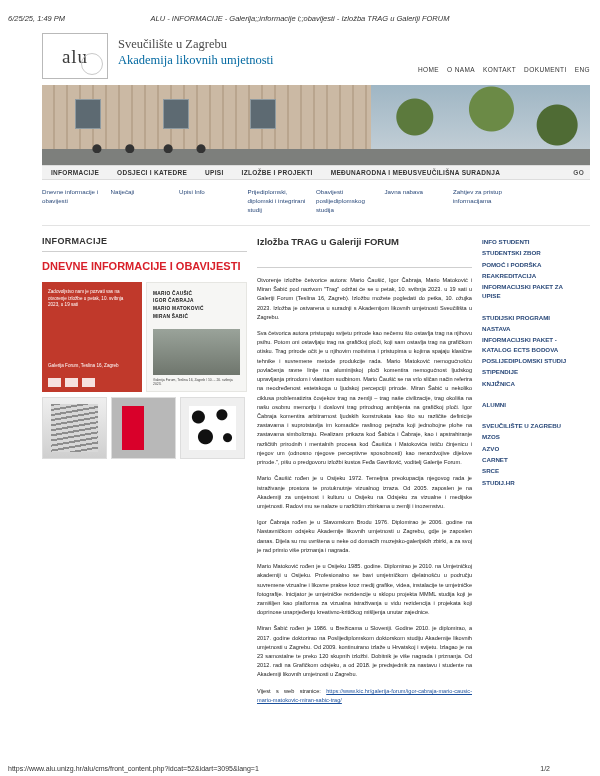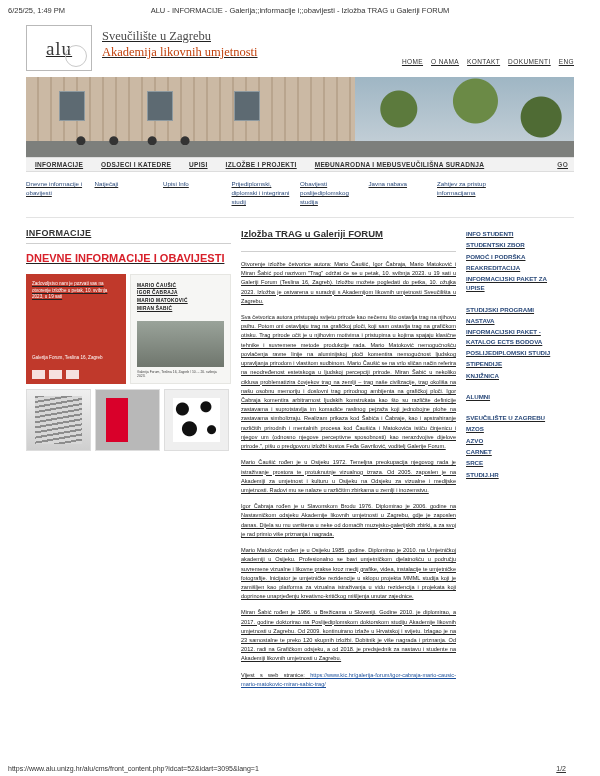--- a/index.html
+++ b/index.html
@@ -10,41 +10,41 @@
     font-family:"Liberation Sans", sans-serif;
     font-size:8px;
     color:#222;
     position:relative;
     overflow:hidden;
   }
   
   .print-header {
     display:flex; align-items:center;
     font-size:7.5px; color:#333;
-    padding:6px 8px 4px 8px;
+    padding:14px 8px 4px 8px;
+    font-style:italic;
   }
   .print-header .date { width:90px; }
   .print-header .title { flex:1; text-align:center; }
   .print-header .pad { width:90px; }
 
   
   .print-footer {
     position:absolute; bottom:4px; left:0; right:0;
     display:flex; align-items:center;
     font-size:7px; color:#333;
     padding:0 8px;
   }
   .print-footer .url { flex:1; }
   .print-footer .page { width:40px; text-align:right; }
 
   
   .page {
-    margin:0 26px;
+    margin:0 42px;
     width:548px;
-    text-decoration:underline;
   }
 
   
   .site-head {
     display:flex; align-items:flex-start;
     padding:6px 0 8px 0;
     border-bottom:0;
     height:58px;
   }
   .logo-mark {
@@ -65,21 +65,21 @@
     width:22px; height:22px; border-radius:50%;
     border:1px solid #c9c9c9;
   }
   .site-names { padding-top:4px; }
   .site-names .l1 {
     font-family:"Liberation Serif", serif;
     font-size:12.5px; color:#4a4a4a; line-height:1.25;
   }
   .site-names .l2 {
     font-family:"Liberation Serif", serif;
-    font-size:12.5px; color:#c2410c; line-height:1.25;
+    font-size:12.5px; color:#0369a1; line-height:1.25;
   }
   .top-links {
     margin-left:auto; align-self:flex-end;
     font-size:6.5px; letter-spacing:.4px; color:#333;
     padding-bottom:4px;
     display:flex; gap:8px;
   }
   .top-links span { cursor:pointer; }
 
   
@@ -218,21 +218,21 @@
       radial-gradient(circle at 70% 20%, #111 0 5px, transparent 6px),
       radial-gradient(circle at 35% 70%, #111 0 7px, transparent 8px),
       radial-gradient(circle at 82% 72%, #111 0 4px, transparent 5px),
       #fff;
   }
 
   
   .mid-title {
     font-size:9.5px; font-weight:bold; color:#333;
     border-bottom:1px solid #cfcfcf;
-    padding-bottom:12px; margin-bottom:8px;
+    padding-bottom:20px; margin-bottom:8px;
   }
   .mid-p {
     font-size:5.6px; line-height:1.65; text-align:justify;
     margin:0 0 7px 0; color:#222;
   }
   .mid-p a { color:#1a4f9c; text-decoration:underline; }
 
   
   .right-block { margin-bottom:10px; }
   .right-item {

